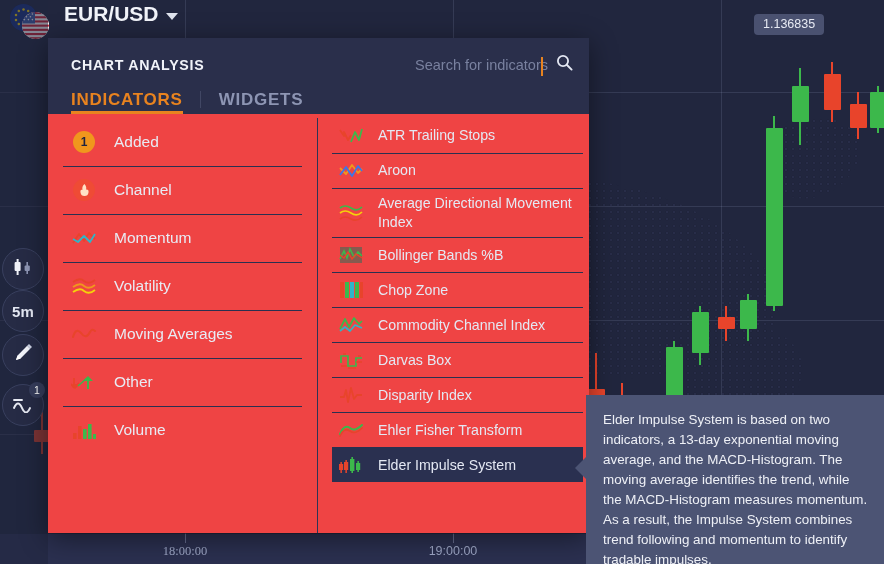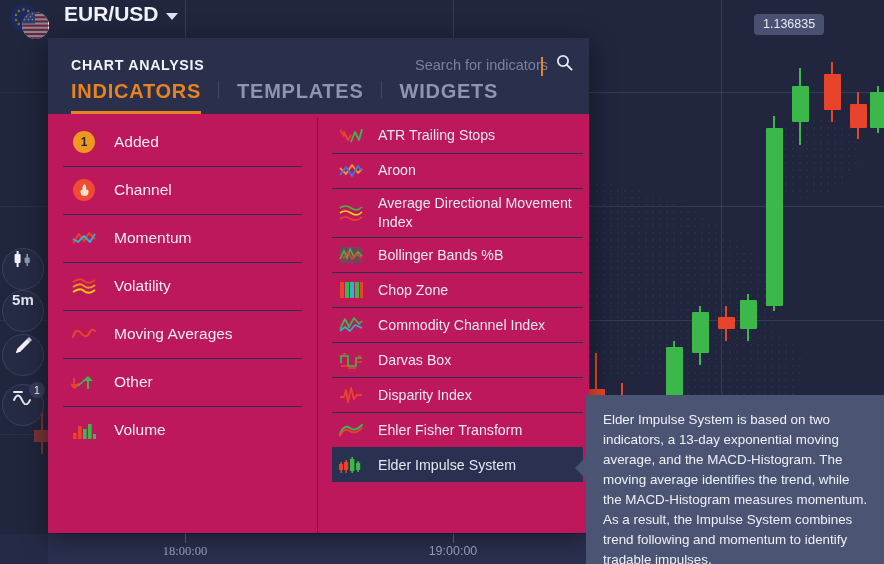--- a/index.html
+++ b/index.html
@@ -66,38 +66,38 @@
   
   .left-rail {
     position: absolute; left: 0; top: 0; width: 48px; height: 564px;
     background: rgba(33,38,62,.55);
   }
   .rail-btn {
     position: absolute; left: 2px; width: 42px; height: 42px;
     border-radius: 50%;
     background: #262b45;
     border: 1px solid #39405f;
-    display: flex; justify-content: center;
+    display: flex; align-items: center; justify-content: center;
     color: #e4e8f3;
   }
   .rail-btn.tf { font-size: 15px; font-weight: bold; letter-spacing: .2px; }
   .rail-badge {
     position: absolute; right: -2px; top: -3px;
     min-width: 16px; height: 16px; padding: 0 3px;
     border-radius: 8px; background: #2f3category;
     background: #363d5c;
     color: #fff; font-size: 10.5px; line-height: 16px;
     text-align: center;
   }
 
   
   .panel {
     position: absolute; left: 48px; top: 38px;
     width: 541px; height: 495px;
-    background: #be185d;
+    background: #ef4444;
     box-shadow: 0 6px 26px rgba(0,0,0,.45);
     overflow: hidden;
   }
   .panel-head {
     position: relative;
     height: 76px;
     background: #2a2f4b;
   }
   .panel-title {
     position: absolute; left: 23px; top: 19px;
@@ -119,22 +119,22 @@
   .search-caret {
     position: absolute; right: 30px; top: 3px;
     width: 1.6px; height: 19px; background: #e8831f;
   }
   .tabs {
     position: absolute; left: 23px; bottom: 0;
     display: flex; align-items: flex-end; height: 40px;
   }
   .tab {
     position: relative;
-    padding: 0 18px 11px 18px;
-    font-size: 20px; font-weight: bold; letter-spacing: .75px;
+    padding: 0 18px 4px 18px;
+    font-size: 17px; font-weight: bold; letter-spacing: .75px;
     color: #8d95b3;
   }
   .tab:first-child { padding-left: 0; }
   .tab .sep {
     position: absolute; right: 0; top: 1px; width: 1px; height: 17px;
     background: #414764;
   }
   .tab.active { color: #e8831f; }
   .tab.active .underline {
     position: absolute; left: 0; bottom: 0; right: 18px; height: 3px;
@@ -438,24 +438,20 @@
         </span>
       </div>
 
       <div class="tabs">
         <div class="tab active">
           <span>INDICATORS</span>
           <span class="underline"></span>
           <span class="sep"></span>
         </div>
         <div class="tab">
-          <span>TEMPLATES</span>
-          <span class="sep"></span>
-        </div>
-        <div class="tab">
           <span>WIDGETS</span>
         </div>
       </div>
     </div>
 
     <div class="panel-body">
       <div class="cat-col">
           <div class="cat-item">
             <span class="cat-icon">
               <span class="badge-num">1</span>

